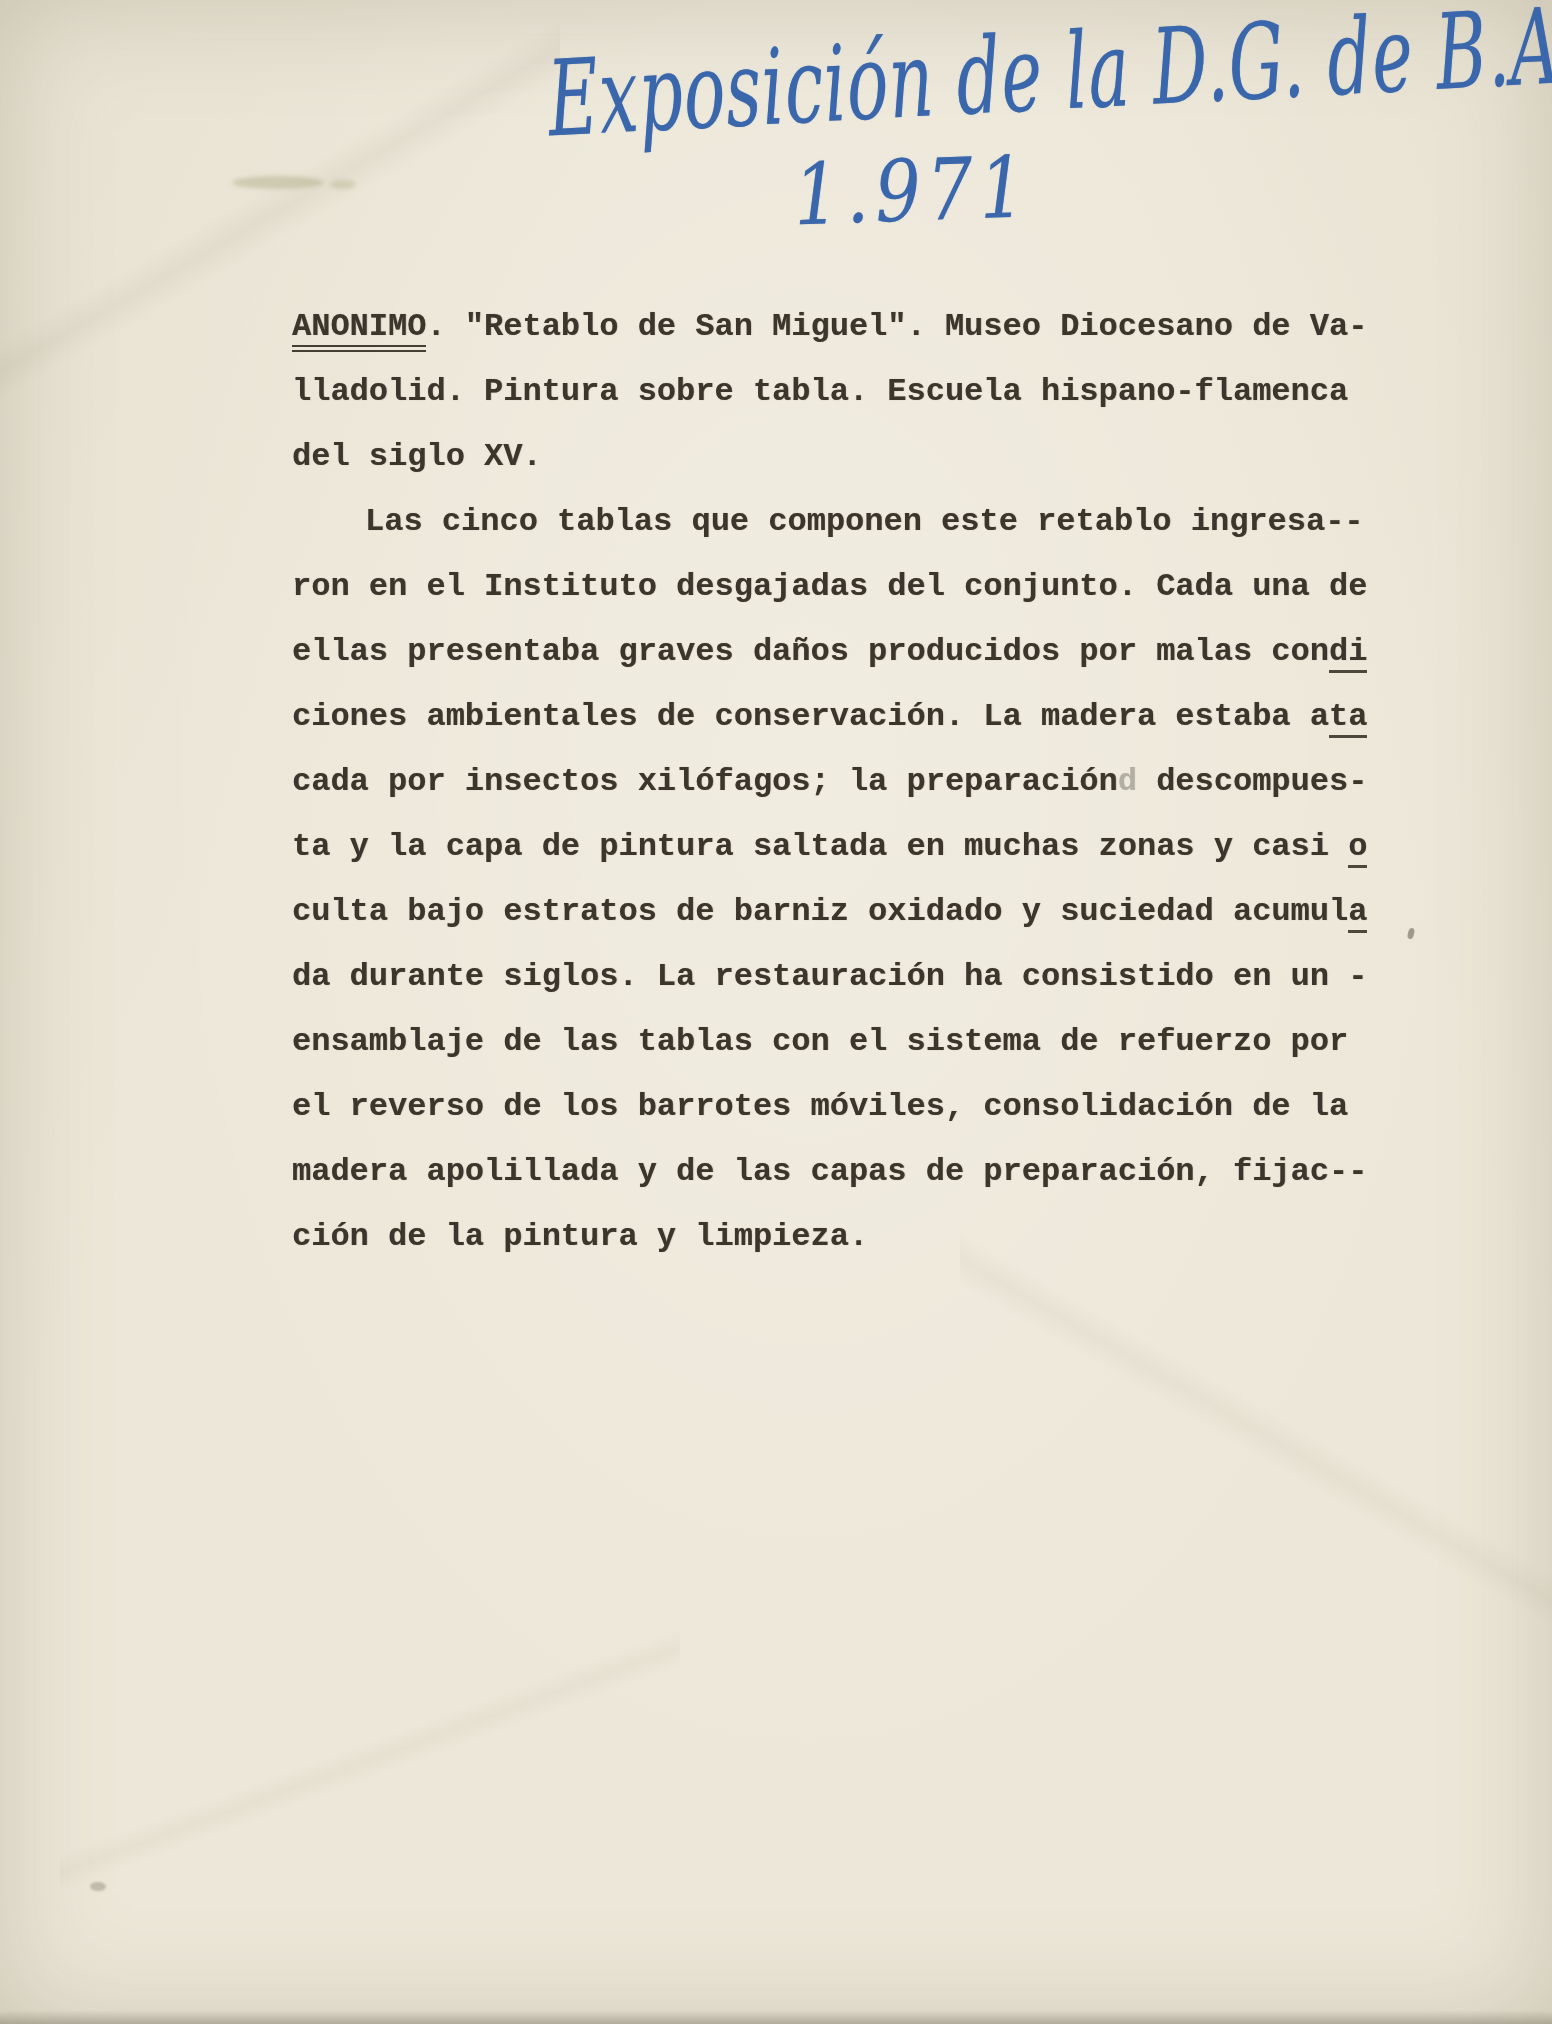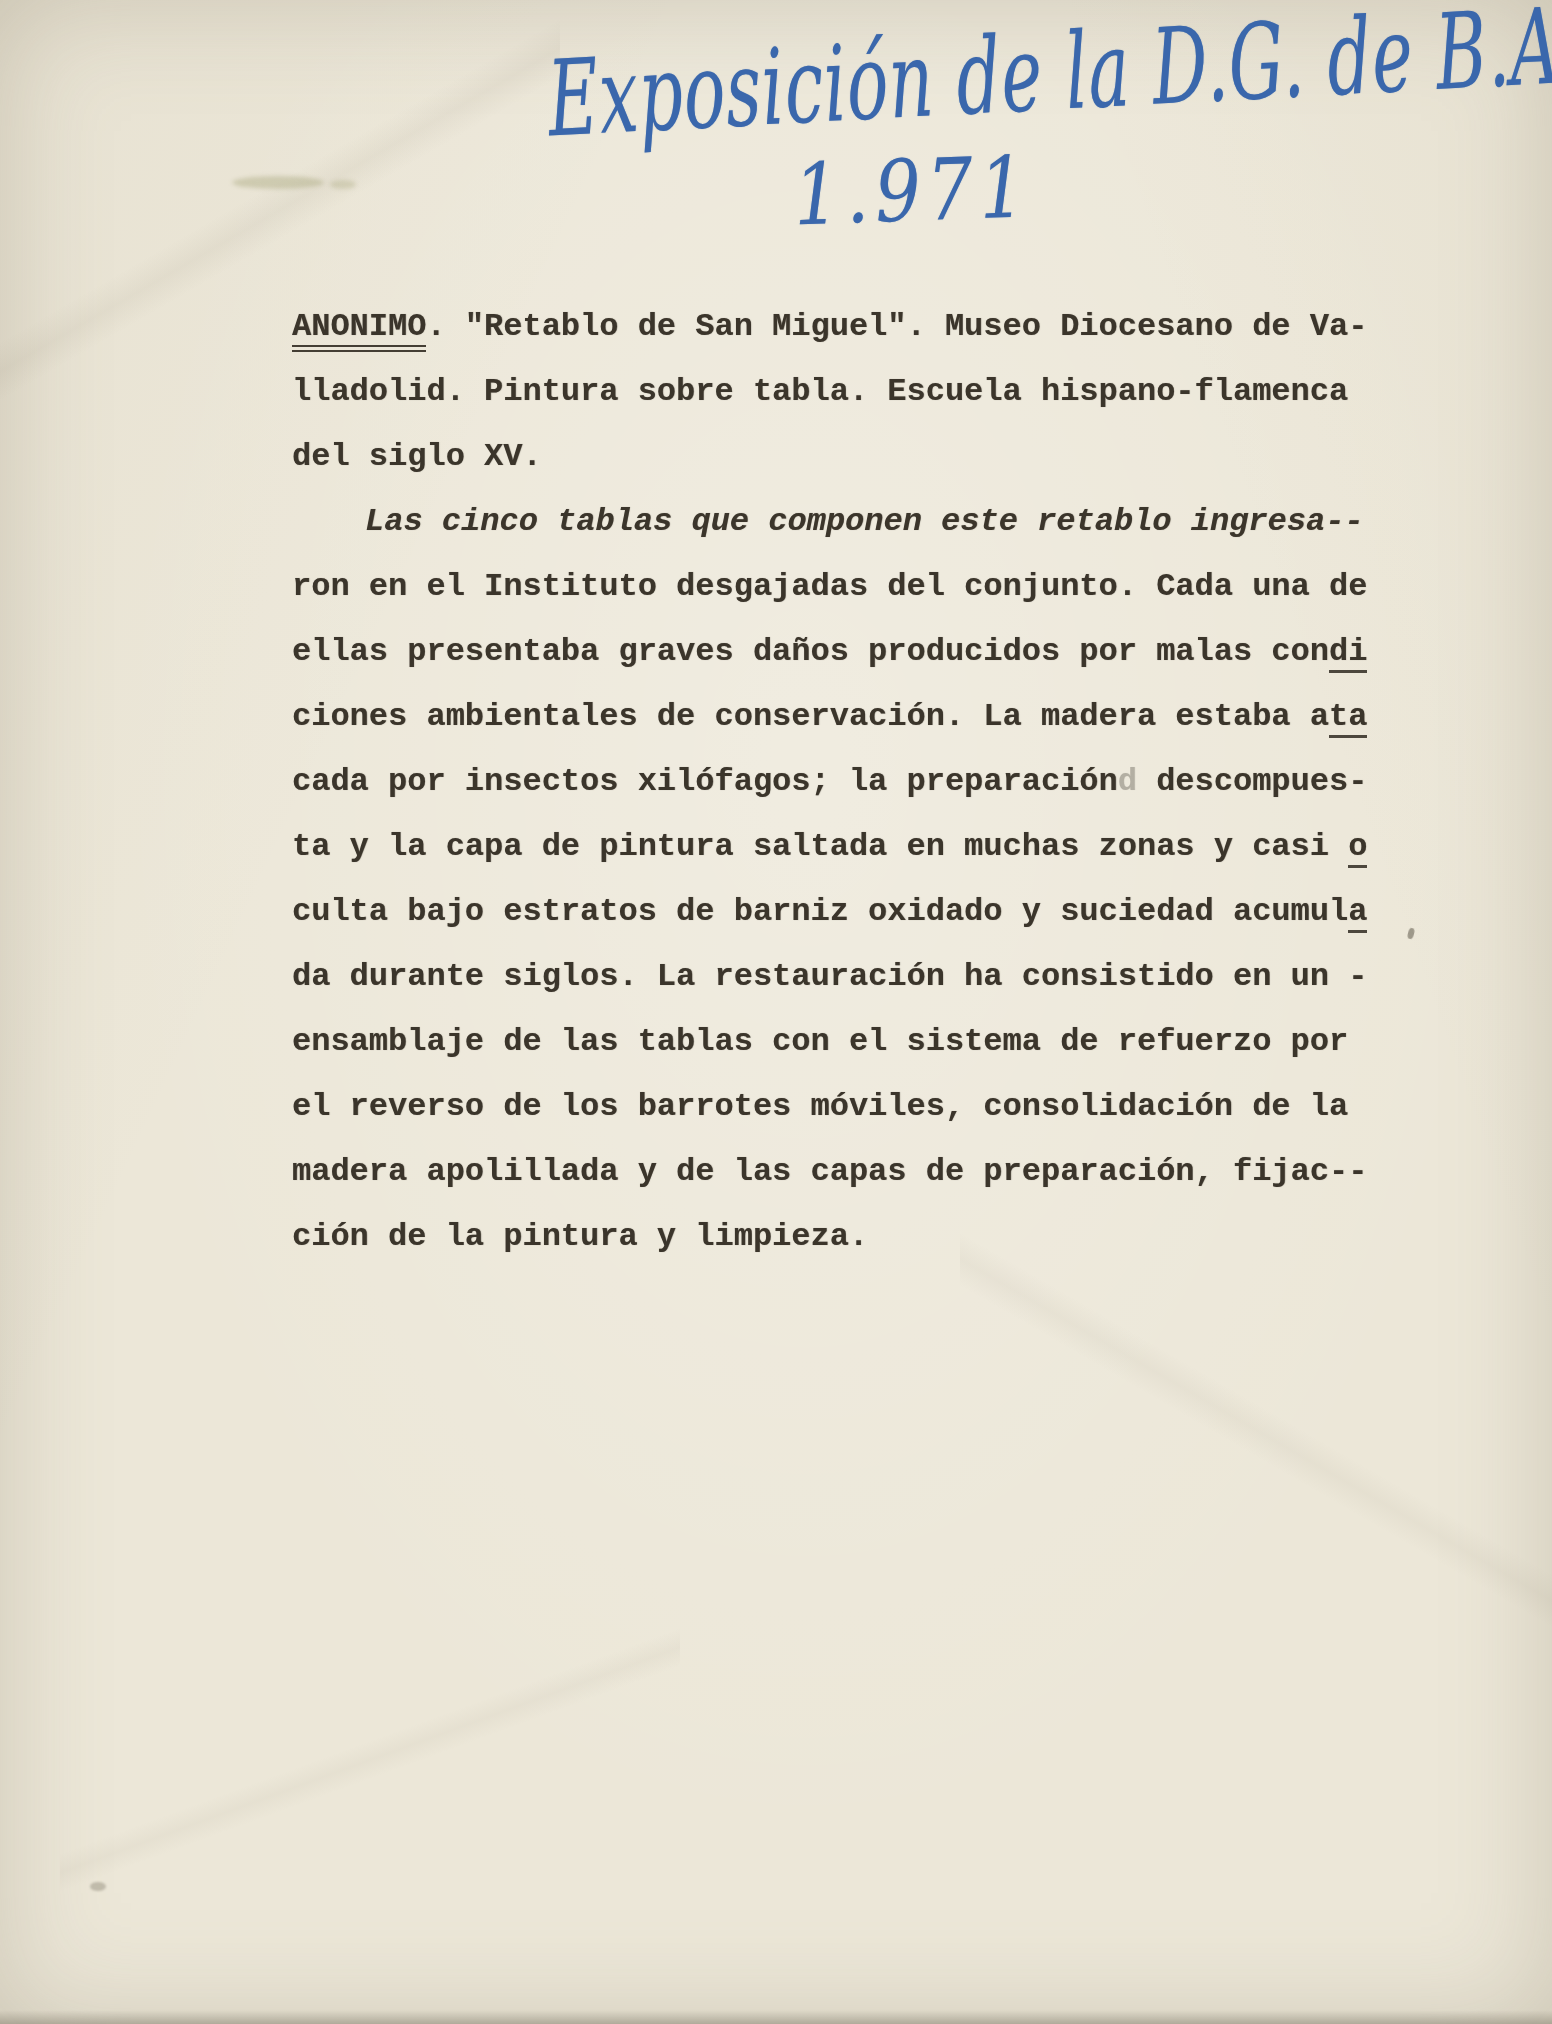--- a/index.html
+++ b/index.html
@@ -57,21 +57,21 @@
     left:292px; top:294px;
     font-family:"Liberation Mono", monospace;
     font-size:32px;
     font-weight:bold;
     line-height:65px;
     color:#3b352b;
     white-space:pre;
     text-shadow:0.4px 0.4px 0.8px rgba(59,53,43,0.5);
   }
   .typed .line { height:65px; }
-  .typed .line.indent { padding-left:73px;font-style:italic; }
+  .typed .line.indent { padding-left:73px; }
   .typed .u  { border-bottom:3px solid rgba(59,53,43,0.9); }
   .typed .uu { border-bottom:7px double rgba(59,53,43,0.95);margin-top:8px; }
   .typed .faint { opacity:0.32; }
 
   
   .smudge { position:absolute; pointer-events:none; }
   .smudge-green {
     left:232px; top:176px; width:92px; height:13px;
     background:rgba(142,142,88,0.30);
     border-radius:50%;

